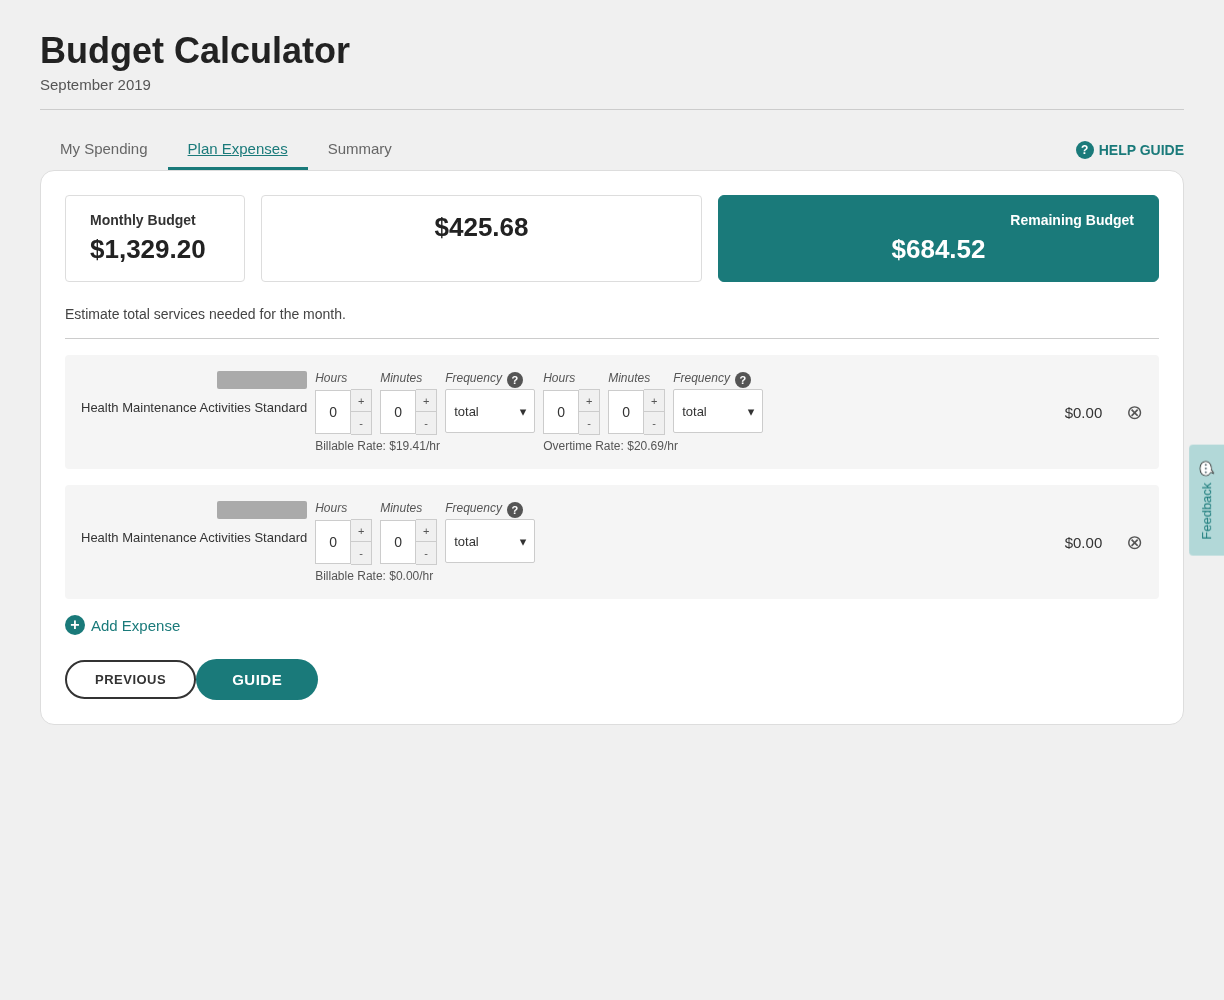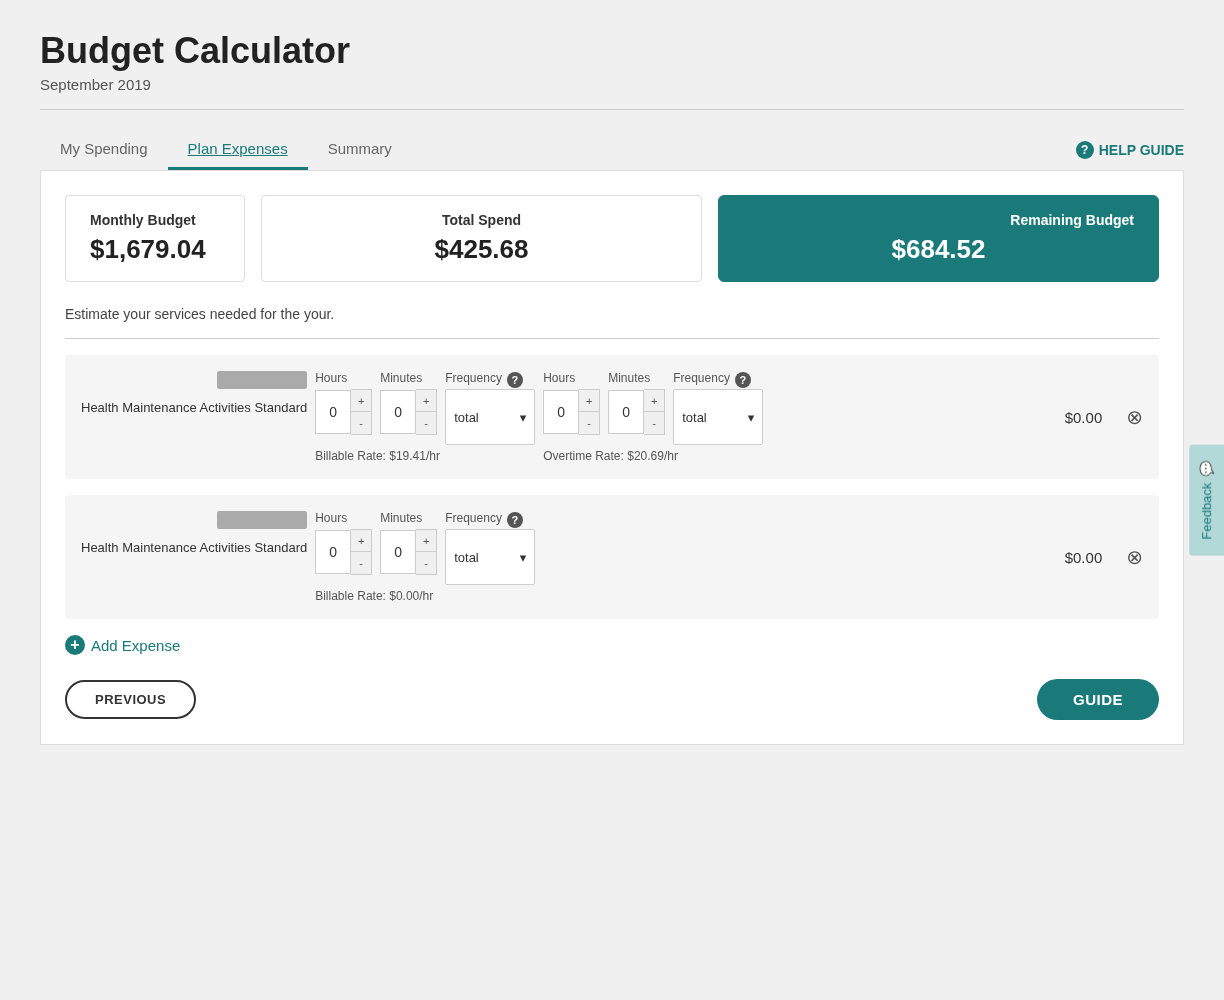--- a/index.html
+++ b/index.html
@@ -67,21 +67,21 @@
       color: white;
       display: flex;
       align-items: center;
       justify-content: center;
       font-size: 12px;
       font-weight: bold;
     }
     .main-card {
       background: white;
       border: 1px solid #ddd;
-      border-radius: 0;
+      border-radius: 14px;
       padding: 24px;
       margin-top: 0;
       position: relative;
     }
     .budget-summary-row {
       display: flex;
       gap: 16px;
       margin-bottom: 24px;
     }
     .budget-box {
@@ -145,20 +145,21 @@
     }
     .control-group {
       display: flex;
       flex-direction: column;
       align-items: flex-start;
     }
     .control-label {
       font-size: 12px;
       color: #555;
       margin-bottom: 4px;
+      font-style: italic;
     }
     .spinner-group {
       display: flex;
       align-items: center;
     }
     .spinner-input {
       width: 36px;
       height: 44px;
       border: 1px solid #ccc;
       background: white;
@@ -188,21 +189,21 @@
     }
     .spinner-btn:last-child {
       border-bottom: none;
     }
     .frequency-select {
       display: flex;
       align-items: center;
       border: 1px solid #ccc;
       background: white;
       border-radius: 2px;
-      height: 56px;
+      height: 44px;
       padding: 0 8px;
       font-size: 13px;
       color: #333;
       cursor: pointer;
       min-width: 90px;
     }
     .freq-label-row {
       display: flex;
       align-items: center;
       gap: 5px;
@@ -269,21 +270,20 @@
       border-radius: 50%;
       color: white;
       display: flex;
       align-items: center;
       justify-content: center;
       font-size: 16px;
       font-weight: bold;
     }
     .footer-row {
       display: flex;
-      justify-content: space-between;
       align-items: center;
       margin-top: 8px;
     }
     .btn-previous {
       border: 2px solid #333;
       background: white;
       color: #333;
       border-radius: 24px;
       padding: 10px 28px;
       font-size: 13px;
@@ -351,33 +351,32 @@
     <div class="help-icon">?</div>
     <span>HELP GUIDE</span>
   </div>
 </div>
 
 <div class="main-card">
 
   <div class="budget-summary-row">
     <div class="budget-box">
       <div class="label">Monthly Budget</div>
-      <div class="amount">$1,679.04</div>
+      <div class="amount">$1,329.20</div>
     </div>
     <div class="budget-box total-spend">
-      <div class="label">Total Spend</div>
       <div class="amount">$425.68</div>
     </div>
     <div class="budget-box remaining">
       <div class="label">Remaining Budget</div>
       <div class="amount">$684.52</div>
     </div>
   </div>
 
-  <p class="estimate-text">Estimate your services needed for the your.</p>
+  <p class="estimate-text">Estimate total services needed for the month.</p>
   <hr class="section-divider">
 
   <div class="expense-row">
     <div class="expense-inner">
       <div class="left-section">
         <div class="expense-color-bar"></div>
         <div class="expense-name">Health Maintenance Activities Standard</div>
       </div>
 
       <div class="pair-section">

